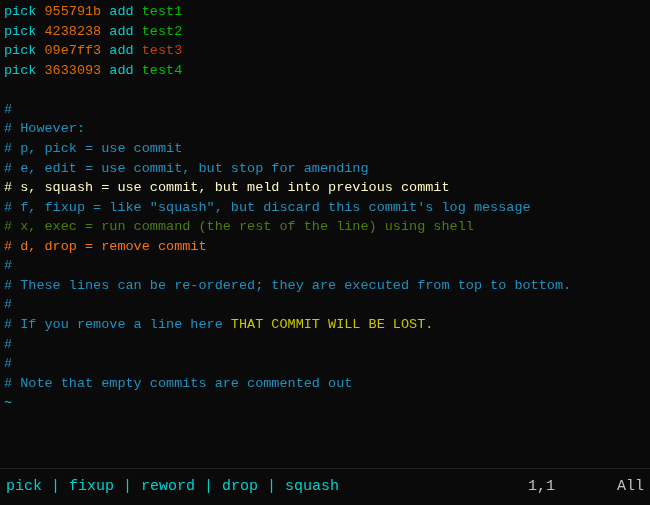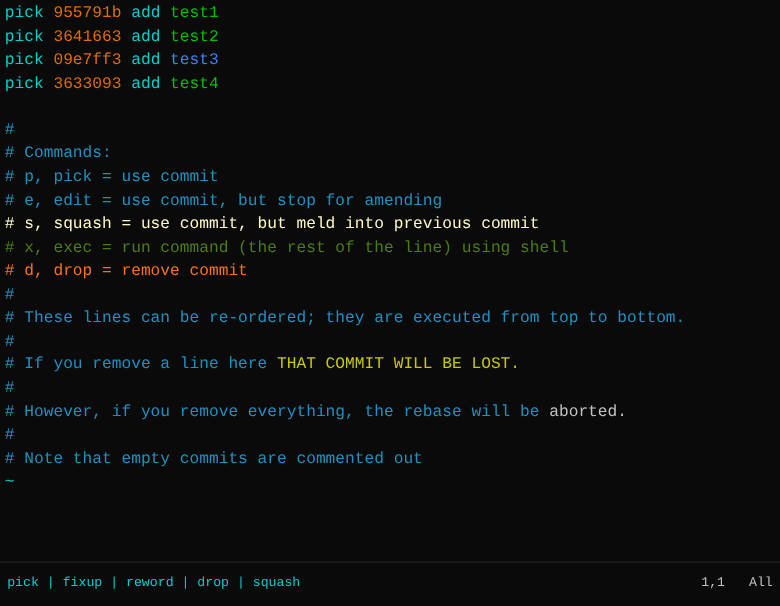--- a/index.html
+++ b/index.html
@@ -25,53 +25,53 @@
 
     #statusbar {
       background: #0a0a0a;
       border-top: 1px solid #222;
       height: 37px;
       display: flex;
       align-items: center;
       padding: 0 6px;
       color: #00cfcf;
       font-family: 'Courier New', Courier, monospace;
-      font-size: 11px;
+      font-size: 15px;
     }
     #statusbar .left {
       flex: 1;
     }
     #statusbar .right {
       color: #c0c0c0;
       display: flex;
-      gap: 20px;
+      gap: 62px;
     }
   </style>
 </head>
 <body>
 
 <div id="editor">
     <span class="line"><span style="color:#00cfcf">pick </span><span style="color:#e06c00">955791b</span><span style="color:#00cfcf"> add </span><span style="color:#00c000">test1</span></span>
-    <span class="line"><span style="color:#00cfcf">pick </span><span style="color:#e06c00">3641663</span><span style="color:#00cfcf"> add </span><span style="color:#00c000">test2</span></span>
-    <span class="line"><span style="color:#00cfcf">pick </span><span style="color:#e06c00">09e7ff3</span><span style="color:#00cfcf"> add </span><span style="color:#3b82f6">test3</span></span>
+    <span class="line"><span style="color:#00cfcf">pick </span><span style="color:#e06c00">4238238</span><span style="color:#00cfcf"> add </span><span style="color:#00c000">test2</span></span>
+    <span class="line"><span style="color:#00cfcf">pick </span><span style="color:#e06c00">09e7ff3</span><span style="color:#00cfcf"> add </span><span style="color:#c2410c">test3</span></span>
     <span class="line"><span style="color:#00cfcf">pick </span><span style="color:#e06c00">3633093</span><span style="color:#00cfcf"> add </span><span style="color:#00c000">test4</span></span>
     <span class="line"> </span>
     <span class="line"><span style="color:#2090c0">#</span></span>
-    <span class="line"><span style="color:#2090c0"># Commands:</span></span>
+    <span class="line"><span style="color:#2090c0"># However:</span></span>
     <span class="line"><span style="color:#2090c0"># p, pick = use commit</span></span>
     <span class="line"><span style="color:#2090c0"># e, edit = use commit, but stop for amending</span></span>
     <span class="line"><span style="color:#fef9c3"># s, squash = use commit, but meld into previous commit</span></span>
+    <span class="line"><span style="color:#2090c0"># f, fixup = like "squash", but discard this commit's log message</span></span>
     <span class="line"><span style="color:#4d7c0f"># x, exec = run command (the rest of the line) using shell</span></span>
     <span class="line"><span style="color:#f97316"># d, drop = remove commit</span></span>
     <span class="line"><span style="color:#2090c0">#</span></span>
     <span class="line"><span style="color:#2090c0"># These lines can be re-ordered; they are executed from top to bottom.</span></span>
     <span class="line"><span style="color:#2090c0">#</span></span>
     <span class="line"><span style="color:#2090c0"># If you remove a line here </span><span style="color:#c8c800">THAT COMMIT WILL BE LOST.</span></span>
     <span class="line"><span style="color:#2090c0">#</span></span>
-    <span class="line"><span style="color:#2090c0"># However, if you remove everything, the rebase will be </span><span style="color:#c0c0c0">aborted.</span></span>
     <span class="line"><span style="color:#2090c0">#</span></span>
     <span class="line"><span style="color:#2090c0"># Note that empty commits are commented out</span></span>
     <span class="line"><span style="color:#00cfcf">~</span></span>
   </div>
 <div id="statusbar">
   <div class="left">pick | fixup | reword | drop | squash</div>
   <div class="right">
     <span>1,1</span>
     <span>All</span>
   </div>

